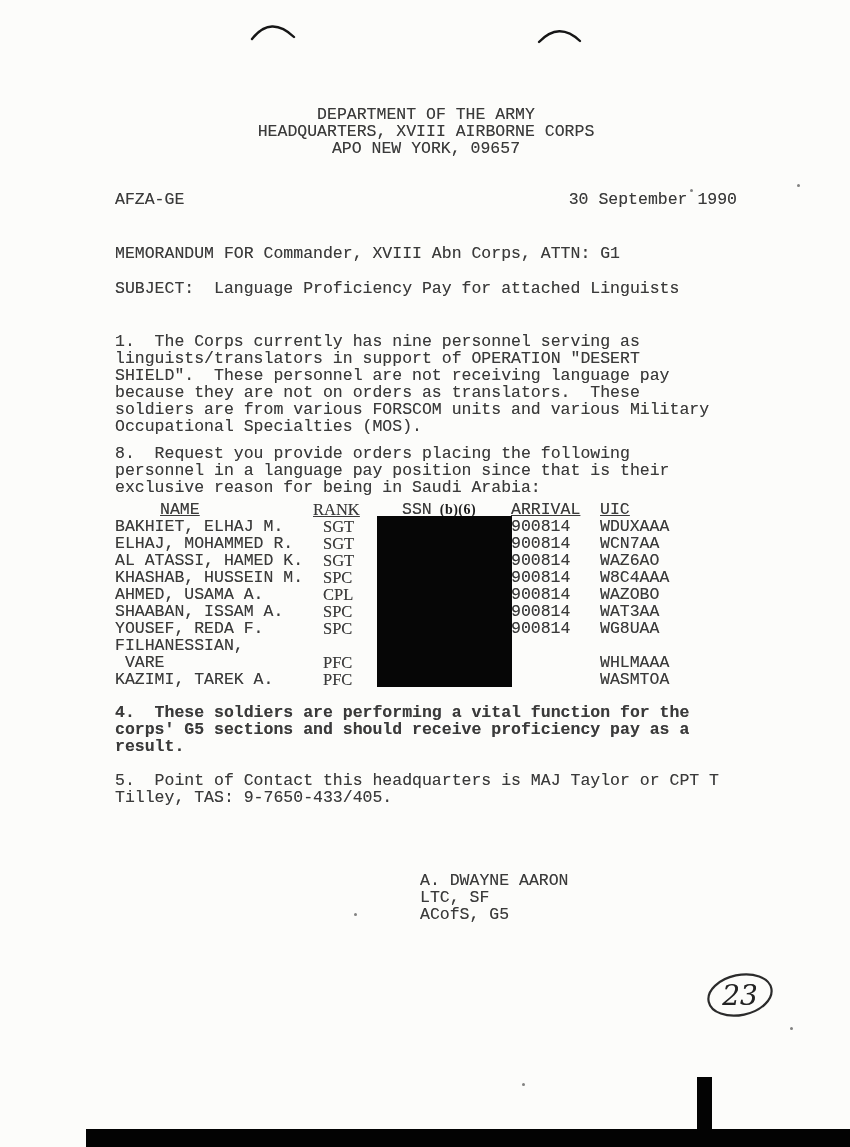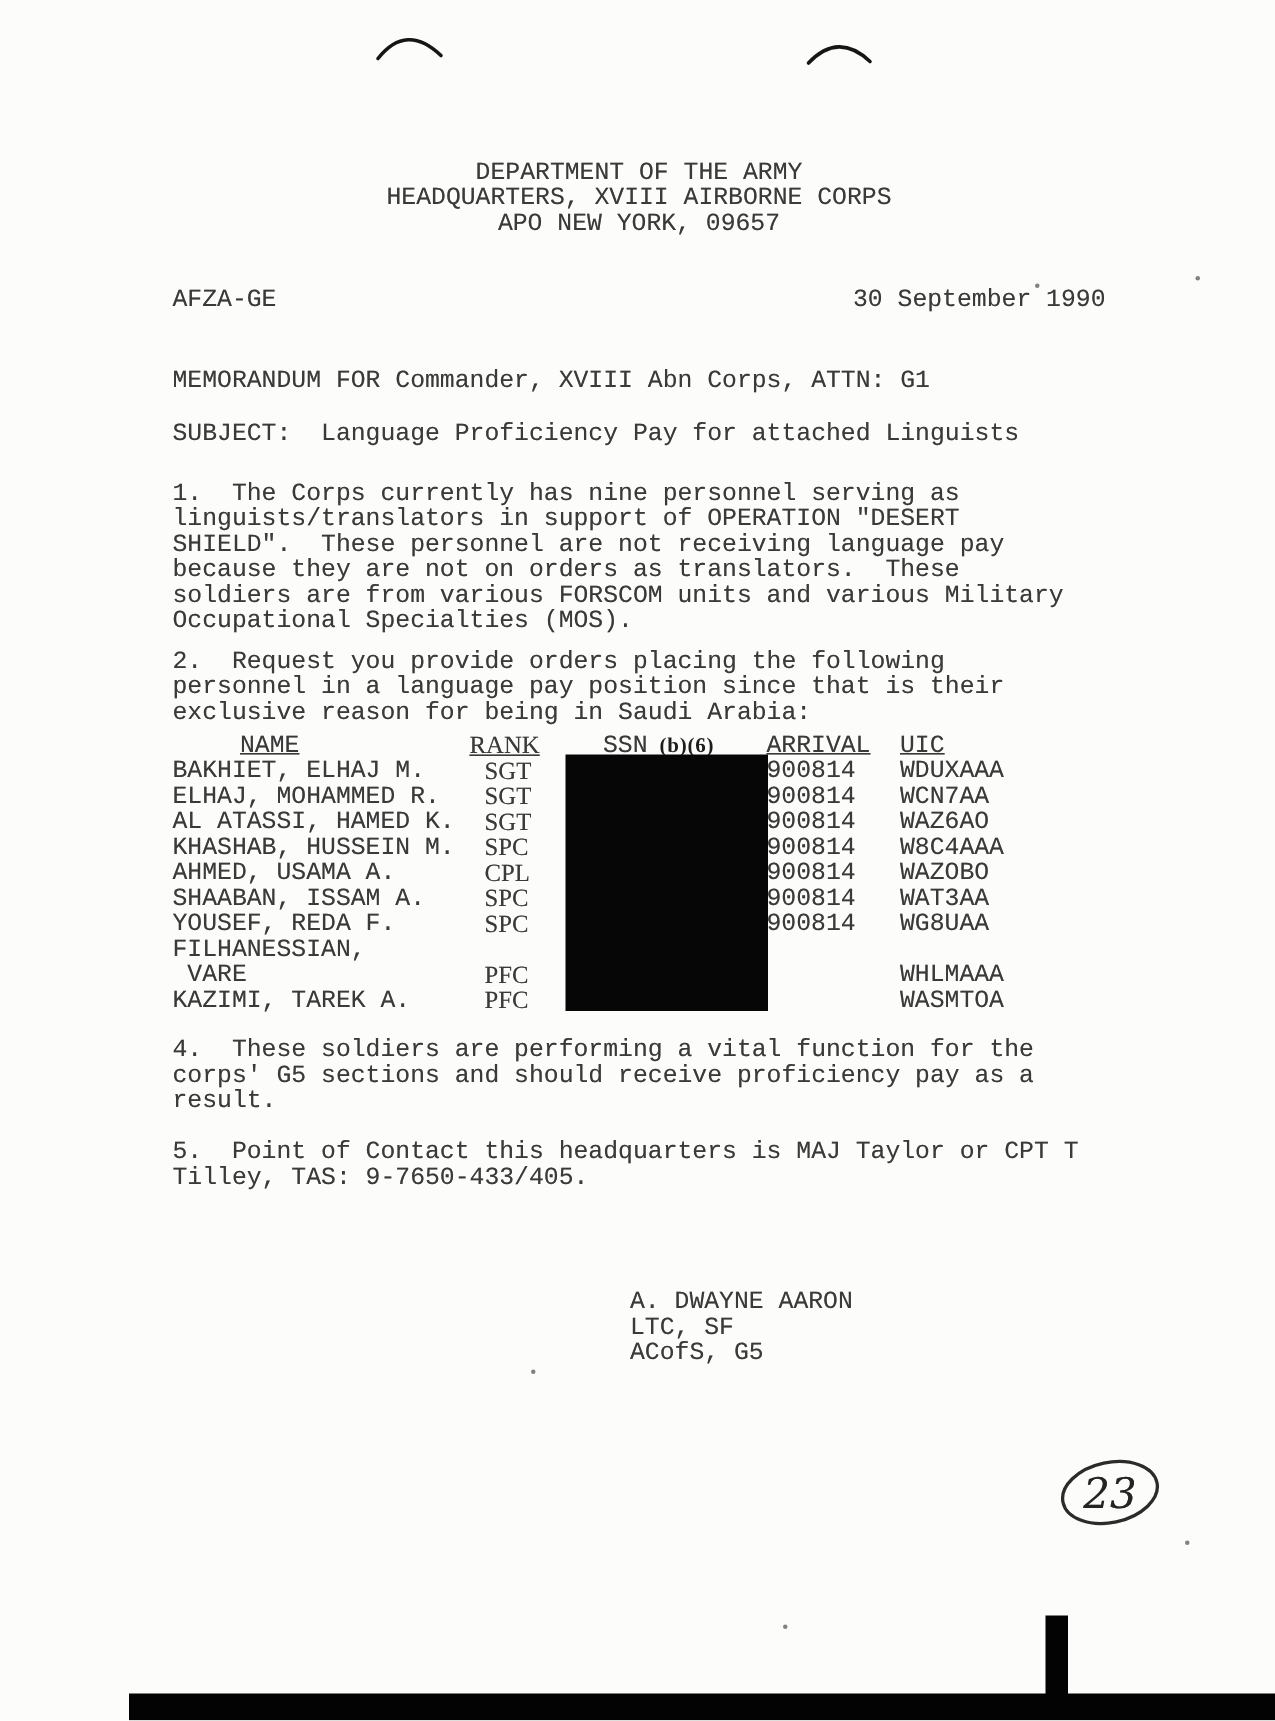--- a/index.html
+++ b/index.html
@@ -15,24 +15,24 @@
     overflow:hidden;
     text-shadow:0 0 0.4px rgba(40,40,40,0.45);
   }
   .content { position:absolute; left:115px; top:0; width:622px; }
 
   .letterhead { margin-top:106px; text-align:center; }
   .office-date { margin-top:34px; display:flex; justify-content:space-between; }
   .para { white-space:pre-wrap; }
   .memo { margin-top:37px; }
   .subject { margin-top:18px; }
-  .p1 { margin-top:23px; }
+  .p1 { margin-top:36px; }
   .p2 { margin-top:10px; }
   .p3 { margin-top:12px; }
-  .p4 { margin-top:16px; }
+  .p4 { margin-top:16px;font-weight:bold; }
   .p5 { margin-top:17px; }
 
   .ptable { position:relative; margin-top:5px; }
   .trow { display:flex; height:17px; white-space:pre; }
   .c-name { width:198px; }
   .c-rank { width:89px;font-family:Liberation Serif, serif; }
   .c-ssn  { width:109px; }
   .c-arr  { width:89px; }
   .c-uic  { flex:1; }
   .thead .c-name { padding-left:45px; }
@@ -96,21 +96,21 @@
 
     <div class="para subject">SUBJECT:  Language Proficiency Pay for attached Linguists</div>
 
     <div class="para p1">1.  The Corps currently has nine personnel serving as
 linguists/translators in support of OPERATION "DESERT
 SHIELD".  These personnel are not receiving language pay
 because they are not on orders as translators.  These
 soldiers are from various FORSCOM units and various Military
 Occupational Specialties (MOS).</div>
 
-    <div class="para p2">2.  Request you provide orders placing the following
+    <div class="para p2">8.  Request you provide orders placing the following
 personnel in a language pay position since that is their
 exclusive reason for being in Saudi Arabia:</div>
 
     <div class="ptable">
       <div class="trow thead">
         <span class="c-name"><span class="ul">NAME</span></span>
         <span class="c-rank"><span class="ul">RANK</span></span>
         <span class="c-ssn"><span>SSN</span><span class="exemption">(b)(6)</span></span>
         <span class="c-arr"><span class="ul">ARRIVAL</span></span>
         <span class="c-uic"><span class="ul">UIC</span></span>

